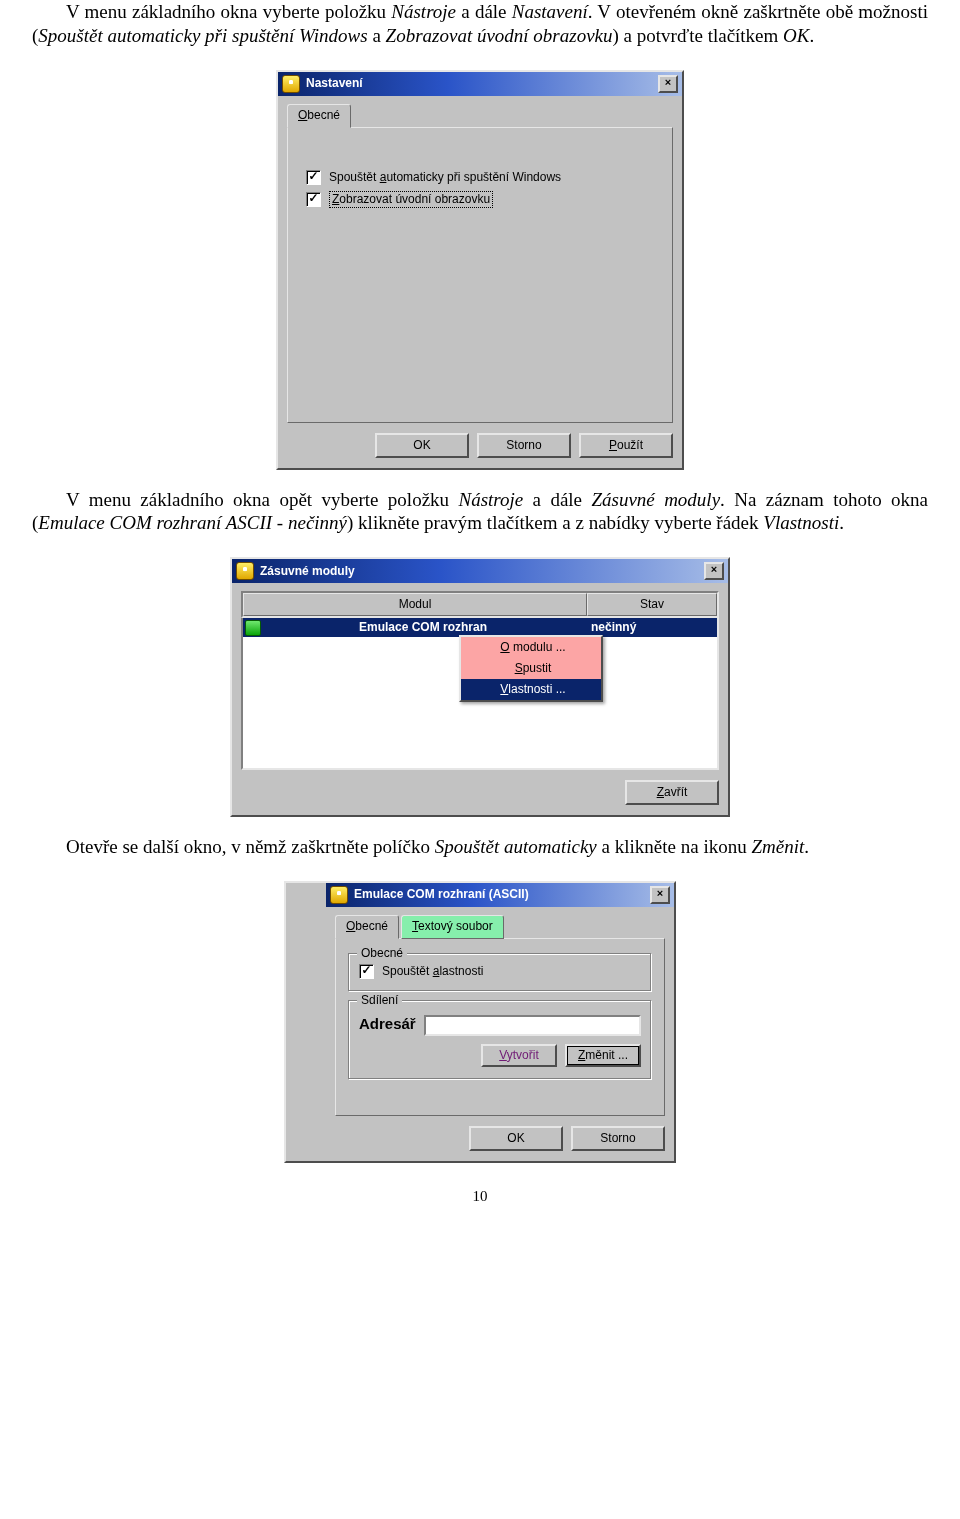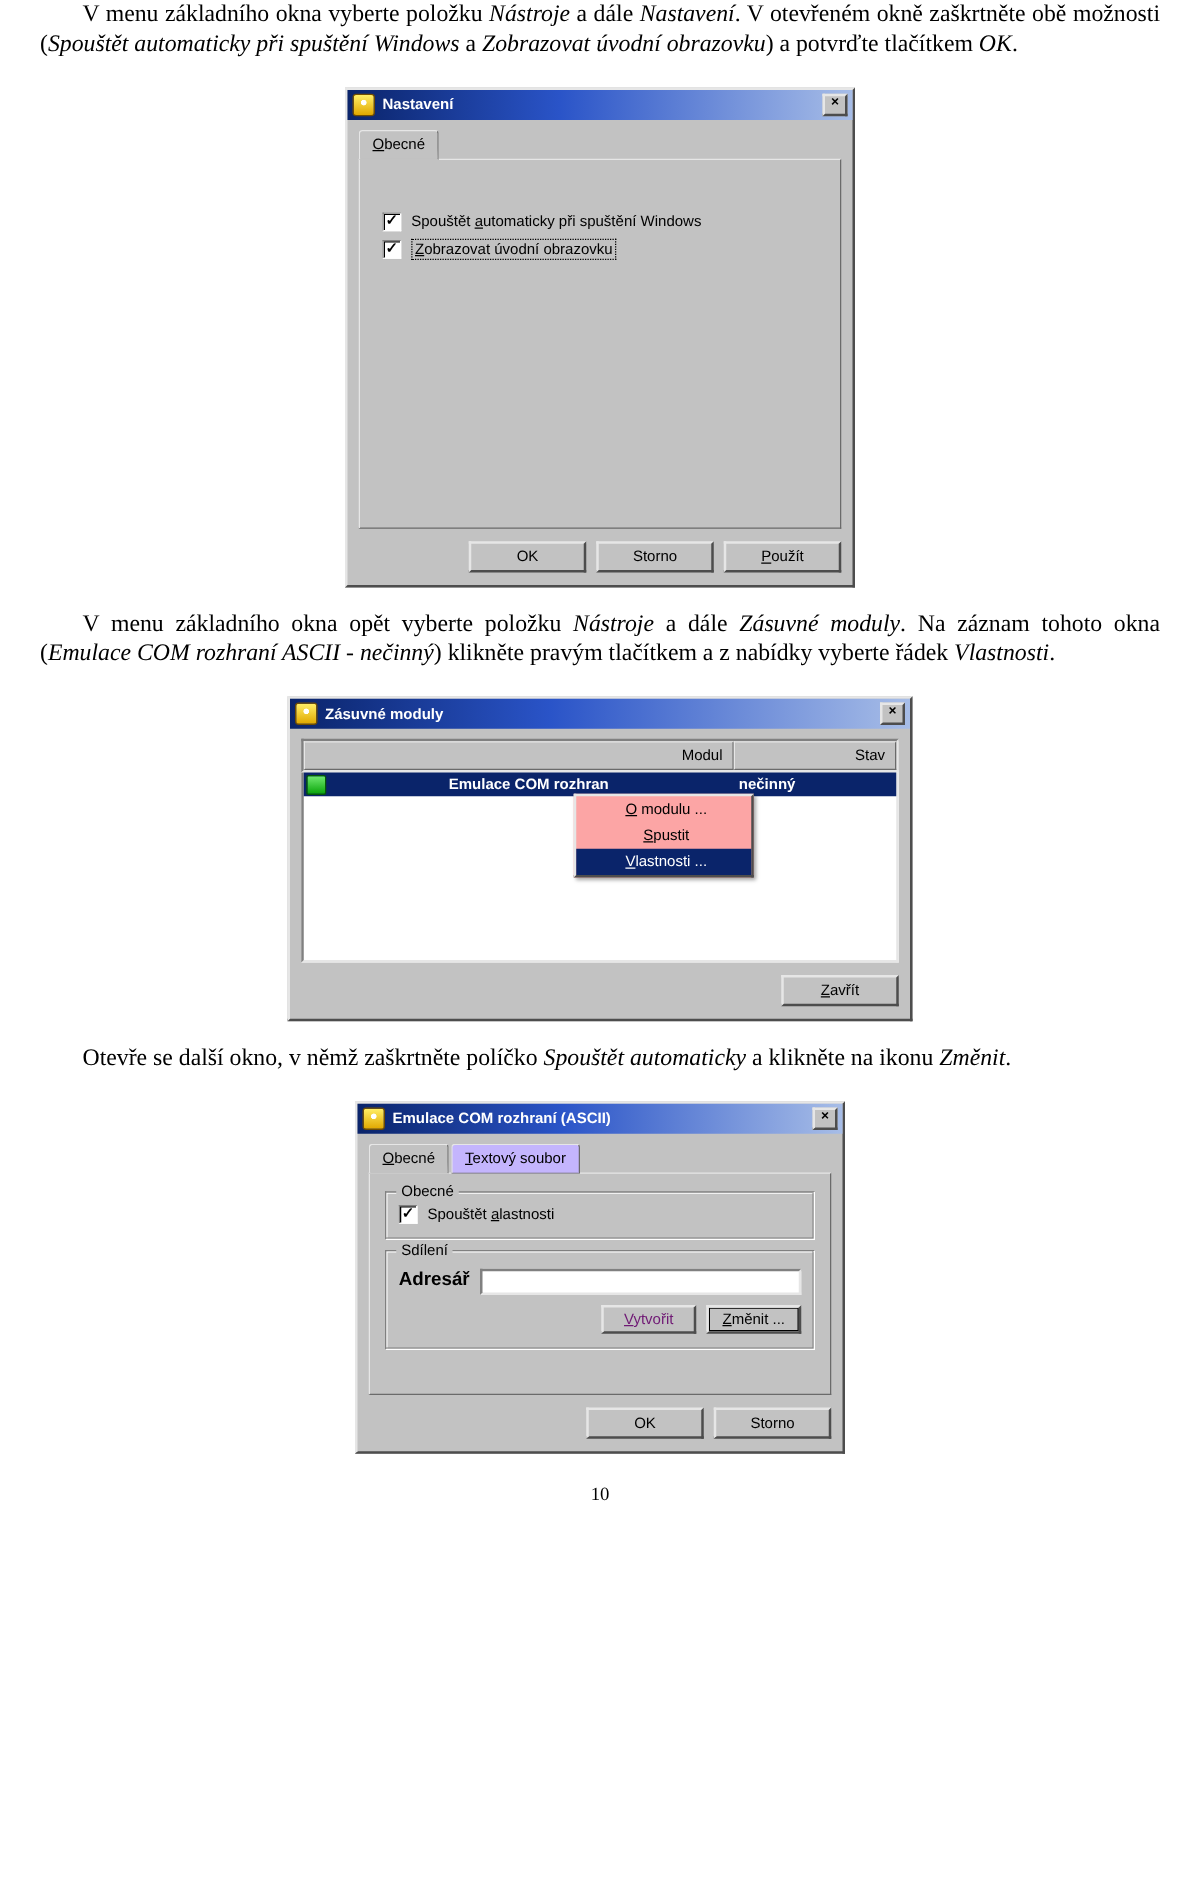--- a/index.html
+++ b/index.html
@@ -71,21 +71,21 @@
   .tab {
     padding:3px 10px 4px;
     background:#c2c2c2;
     border:1px solid;
     border-color:#e6e6e6 #6a6a6a #c2c2c2 #e6e6e6;
     border-top-left-radius:3px;
     border-top-right-radius:3px;
     margin-right:2px;
     font-size:12px;
   }
-  .tab.inactive { border-bottom-color:#6a6a6a; background:#c4b5fd;text-align:right; }
+  .tab.inactive { border-bottom-color:#6a6a6a; background:#86efac;text-align:right; }
   .tab .ul { text-decoration:underline; }
   .tab-panel {
     border:1px solid;
     border-color:#e6e6e6 #6a6a6a #6a6a6a #e6e6e6;
     padding:18px 18px 14px;
     min-height:220px;
   }
 
   
   .chk { display:flex; align-items:center; gap:8px; margin-bottom:6px; font-size:12px; }
@@ -150,21 +150,20 @@
     display:flex;
     background:#c2c2c2;
     border:2px solid;
     border-color:#808080 #e6e6e6 #e6e6e6 #808080;
   }
   .col-head {
     padding:3px 8px;
     border:1px solid;
     border-color:#e6e6e6 #6a6a6a #6a6a6a #e6e6e6;
     font-size:12px;
-    text-align:right;
   }
   .list-body {
     height:150px;
     background:#fff;
     border:2px solid;
     border-top:none;
     border-color:#808080 #e6e6e6 #e6e6e6 #808080;
     position:relative;
   }
   .list-row {
@@ -283,21 +282,21 @@
         </div>
       </div>
     </div>
   </div>
 
   <p class="para indent">
     <span>Otevře se další okno, v němž zaškrtněte políčko </span><span class="italic">Spouštět automaticky</span><span> a klikněte na ikonu </span><span class="italic">Změnit</span><span>.</span>
   </p>
 
   <div class="center-wrap">
-    <div class="win" style="width:392px;">
+    <div class="win" style="width:392px;padding-left:40px;">
       <div class="titlebar">
         <span class="title-left">
           <span class="title-icon"></span>
           <span>Emulace COM rozhraní (ASCII)</span>
         </span>
         <span class="close-btn">×</span>
       </div>
       <div class="win-body">
         <div class="tab-row">
           <div class="tab"><span class="ul">O</span><span>becné</span></div>

